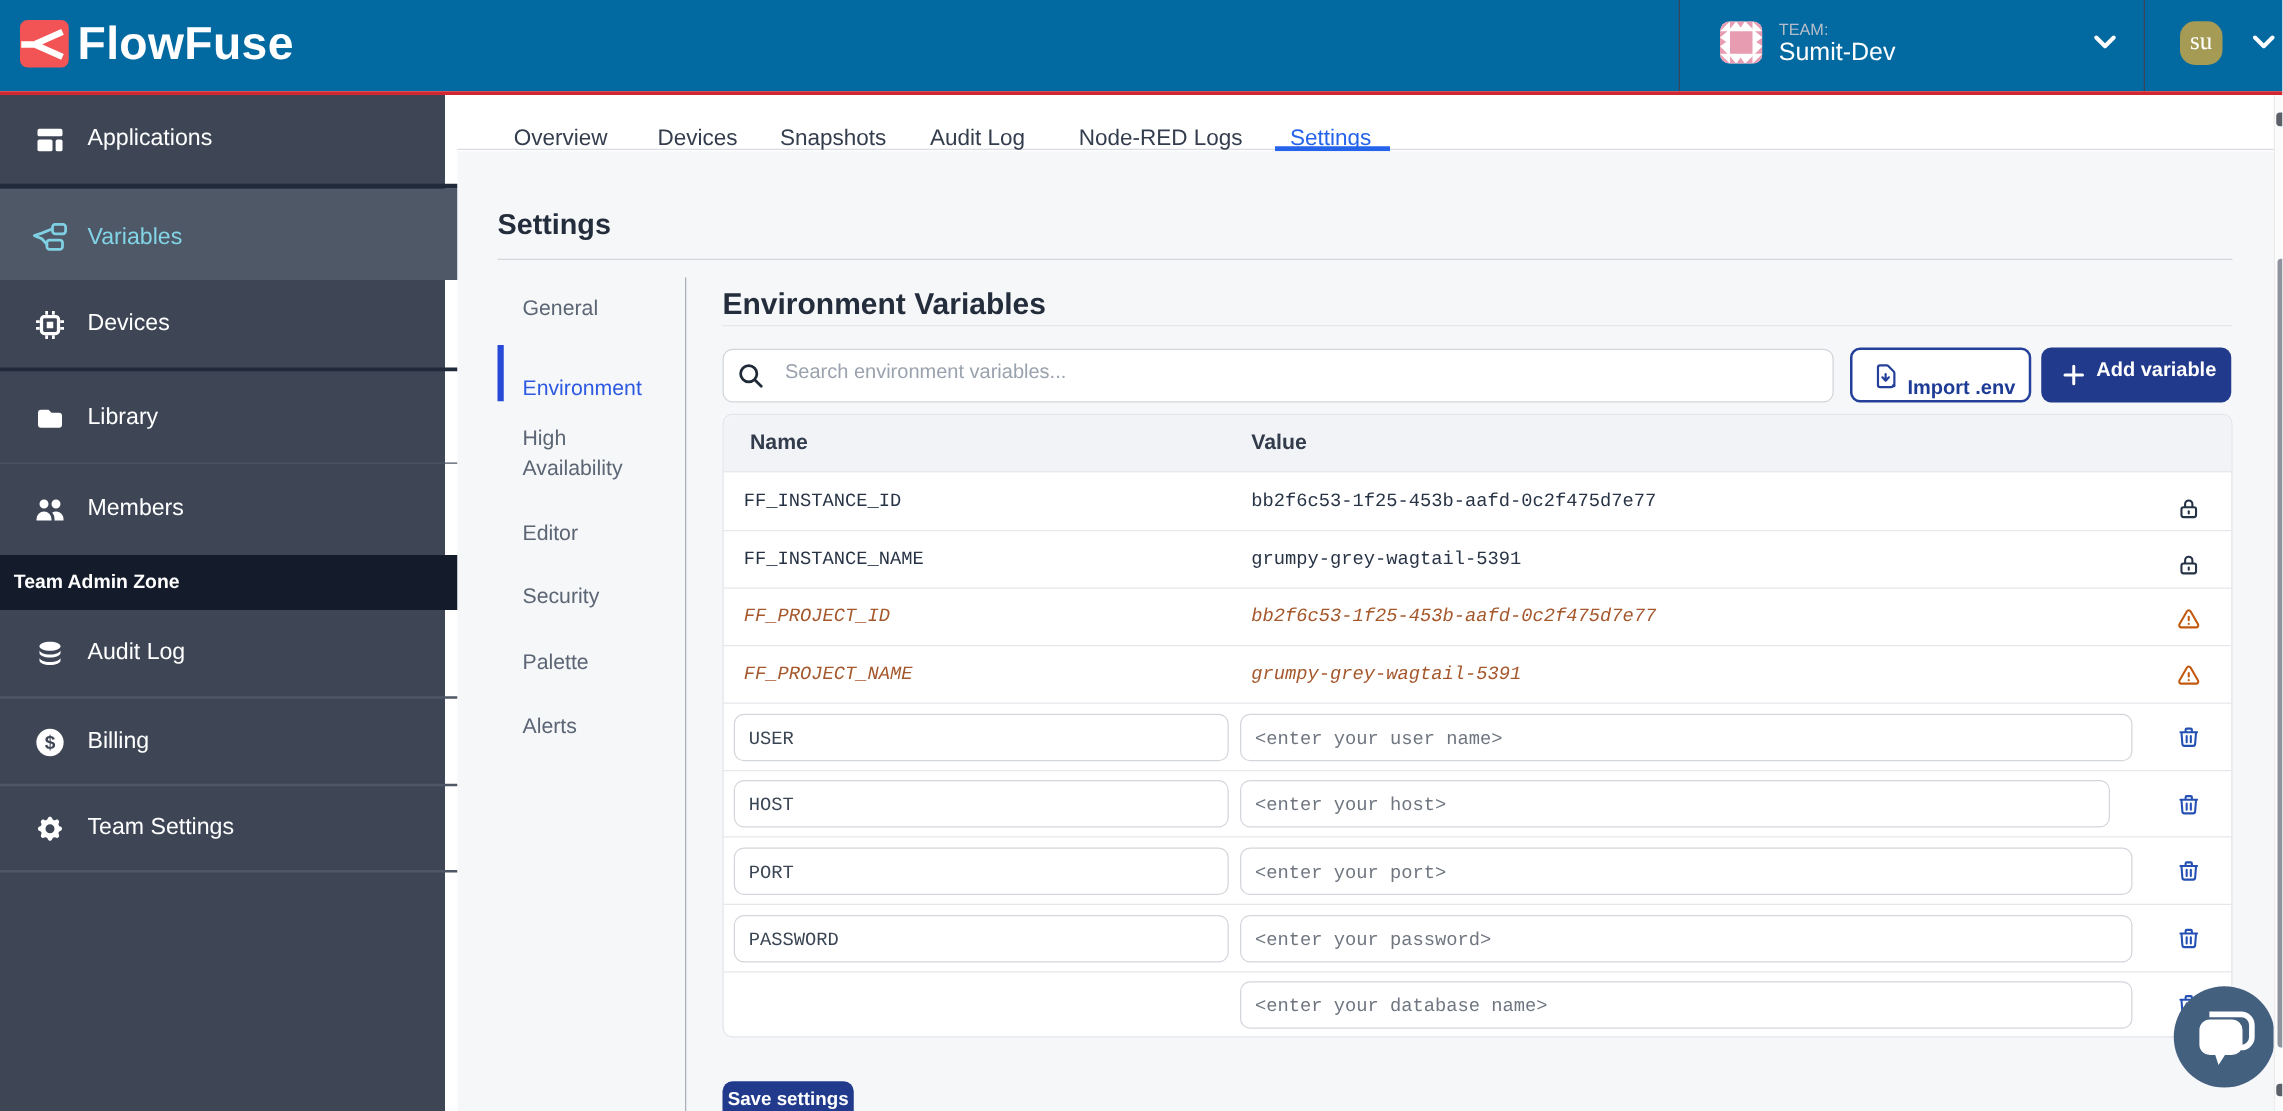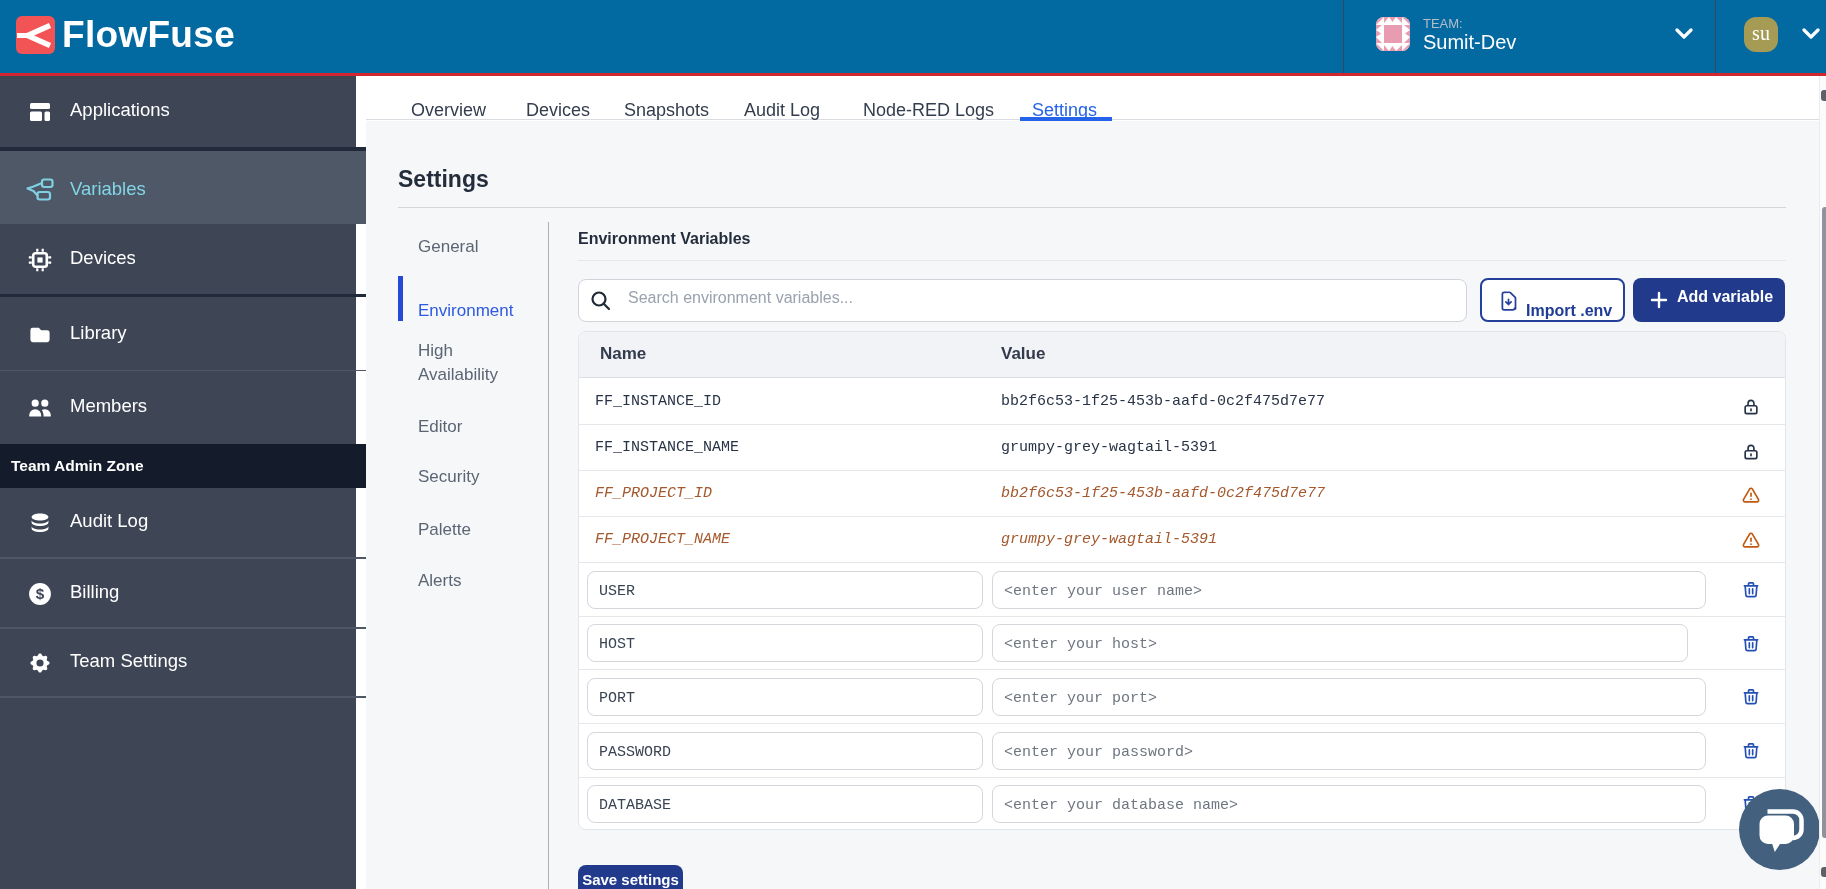--- a/index.html
+++ b/index.html
@@ -42,21 +42,21 @@
   #pg-title { position:absolute; left:32px; top:45px; font-size:23px; font-weight:bold; color:#242d3c; }
   #pg-hr { position:absolute; left:32px; top:86px; width:1388px; height:1px; background:#d4d8dd; }
 
   
   .snav { position:absolute; left:52px; font-size:17px; line-height:24px; color:#5b6574; }
   #snav-bar { position:absolute; left:32px; top:155px; width:5px; height:45px; background:#2749d8; }
   #snav-divider { position:absolute; left:182px; top:101px; width:1px; height:667px; background:#a9b0ba; }
 
   
   #content { position:absolute; left:212px; top:0; width:1208px; height:768px; }
-  #ev-title { position:absolute; left:0; top:109px; font-size:16px; font-weight:bold; color:#242d3c; }
+  #ev-title { position:absolute; left:0; top:109px; font-size:24px; font-weight:bold; color:#242d3c; }
   #ev-hr { position:absolute; left:0; top:139px; width:1208px; height:1px; background:#e4e7eb; }
 
   #searchbox { position:absolute; left:0; top:158px; width:889px; height:43px; background:#fff;
     border:1px solid #d1d5db; border-radius:8px; }
   #search-ph { position:absolute; left:50px; top:168px; font-size:16px; color:#9aa2ae; }
 
   #btn-import { position:absolute; left:902px; top:157px; width:145px; height:44px; background:#fff;
     border:2px solid #24409a; border-radius:8px; }
   #btn-import span { position:absolute; left:44px; top:10px; font-size:16px; font-weight:bold; color:#1e3c96;margin-top:12px; }
   #btn-add { position:absolute; left:1055px; top:157px; width:152px; height:44px; background:#213a8c; border-radius:8px; }
@@ -313,23 +313,20 @@
             <span>&lt;enter your port&gt;</span>
           </div>
         <div class="rowline" style="top:391px;"></div>
         <div class="field fname" style="left:8px;  top:400px; width:396px;">
             <span>PASSWORD</span>
           </div>
         <div class="field fval" style="left:413px;top:400px; width:714px;">
             <span>&lt;enter your password&gt;</span>
           </div>
         <div class="rowline" style="top:445px;"></div>
-        <div class="field fname" style="left:8px;  top:453px; width:396px;">
-            <span>DATABASE</span>
-          </div>
         <div class="field fval" style="left:413px;top:453px; width:714px;">
             <span>&lt;enter your database name&gt;</span>
           </div>
 
         <svg class="icright trash" style="top:248px;" viewBox="0 0 24 24" fill="none" stroke="#2450b4" stroke-width="2">
           <path d="M19 7l-.867 11.142A2 2 0 0116.138 20H7.862a2 2 0 01-1.995-1.858L5 7m5 3.5v6m4-6v6m1-9.5V4.5a1 1 0 00-1-1h-4a1 1 0 00-1 1V7M4 7h16" stroke-linecap="round" stroke-linejoin="round"></path>
         </svg>
         <svg class="icright trash" style="top:302px;" viewBox="0 0 24 24" fill="none" stroke="#2450b4" stroke-width="2">
           <path d="M19 7l-.867 11.142A2 2 0 0116.138 20H7.862a2 2 0 01-1.995-1.858L5 7m5 3.5v6m4-6v6m1-9.5V4.5a1 1 0 00-1-1h-4a1 1 0 00-1 1V7M4 7h16" stroke-linecap="round" stroke-linejoin="round"></path>
         </svg>

